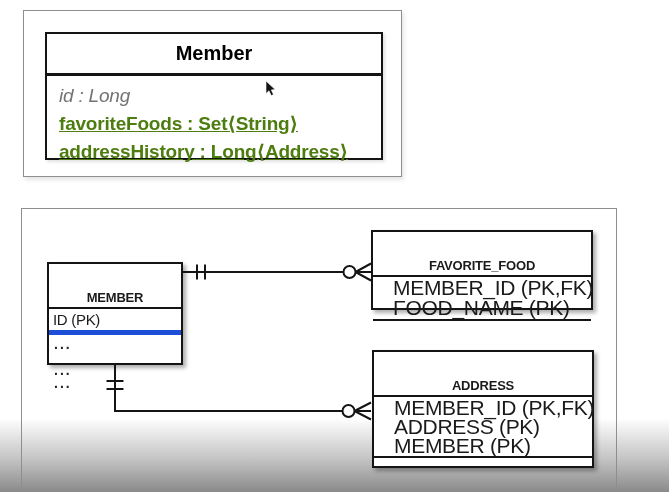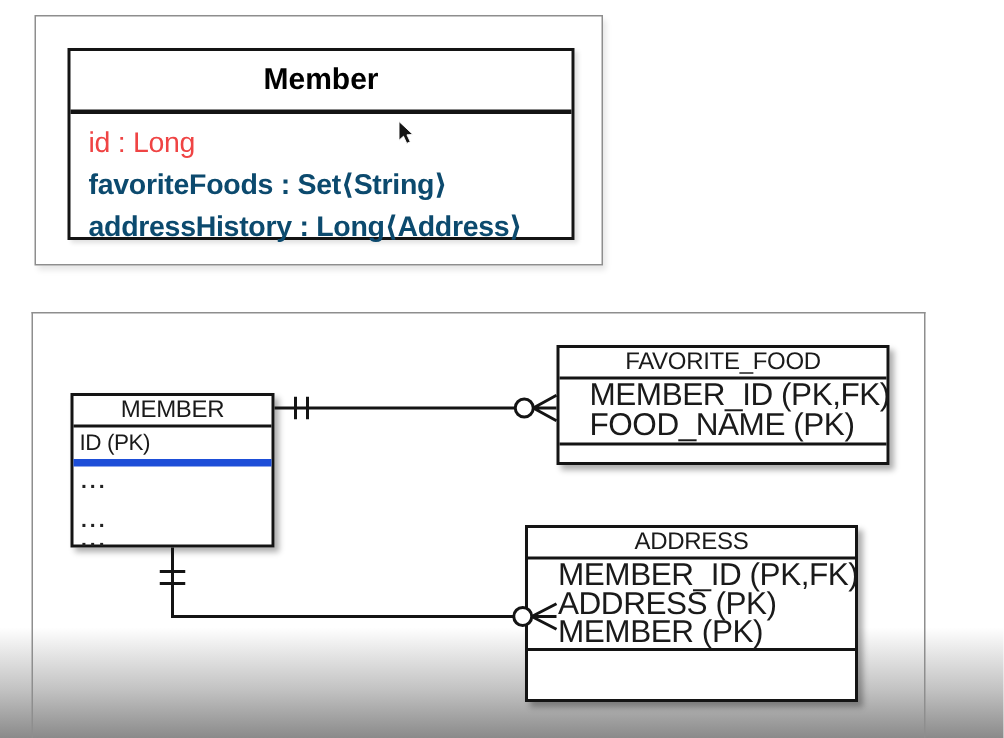--- a/index.html
+++ b/index.html
@@ -13,49 +13,49 @@
   
   .panel{border:1.5px solid #8e8e8e;background:transparent;}
   .panel1{left:23px;top:10px;width:377px;height:165px;background:#fff;
           box-shadow:2px 3px 4px rgba(0,0,0,0.10);}
   .uml-box{left:45px;top:32px;width:334px;height:124px;border:2px solid #141414;background:#fff;
            box-shadow:2px 2px 3px rgba(0,0,0,0.12);}
   .uml-title{height:39px;border-bottom:3px solid #141414;display:flex;align-items:center;
              justify-content:center;font-size:20px;font-weight:bold;color:#000;}
   .uml-attrs{padding:6px 0 0 12px;font-size:19px;line-height:28px;white-space:nowrap;
              letter-spacing:-0.2px;}
-  .attr-muted{color:#ef4444;font-weight:normal;}
-  .attr-bold{color:#0c4a6e;font-weight:bold;}
+  .attr-muted{color:#737373;font-weight:normal;font-style:italic;}
+  .attr-bold{color:#4d7c0f;font-weight:bold;text-decoration:underline;}
 
   
   .panel2{left:21px;top:208px;width:594px;height:284px;border-bottom:none;}
 
   
   .ertable{border:2px solid #141414;background:#fff;box-shadow:3px 3px 4px rgba(0,0,0,0.32);
            color:#1a1a1a;}
-  .er-hd{font-weight:normal;font-size:16px;text-align:center;border-bottom:2px solid #141414;
-         line-height:19px;height:19px;letter-spacing:-0.2px;}
+  .er-hd{font-weight:bold;font-size:13px;text-align:center;border-bottom:2px solid #141414;
+         line-height:19px;height:19px;letter-spacing:-0.2px;margin-top:24px;}
   .er-line{font-size:21px;line-height:19px;padding-left:20px;letter-spacing:-0.3px;
            white-space:nowrap;}
   .er-body{border-bottom:2px solid #141414;padding:1px 0;}
 
   .t-member{left:47px;top:262px;width:132px;height:99px;}
   .t-member .er-row{font-size:15px;line-height:21px;padding-left:4px;border-bottom:5px solid #1d4ed8;
                     letter-spacing:-0.3px;}
   .dots{font-size:14px;font-weight:bold;line-height:13px;letter-spacing:2px;color:#222;
         padding-left:5px;}
   .dots-1{margin-top:3px;margin-bottom:13px;}
   .dots-2{margin-bottom:0;}
   .dots-3{margin-top:0;}
 
   .t-ff{left:371px;top:230px;width:218px;height:76px;}
   .t-ff .er-line{line-height:20px;}
   .t-ff .er-footer{height:14px;}
 
-  .t-addr{left:350px;top:350px;width:218px;height:114px;}
+  .t-addr{left:372px;top:350px;width:218px;height:114px;}
   .t-addr .er-footer{height:14px;}
 
   .connectors{left:0;top:0;pointer-events:none;}
   .cursor{left:265px;top:81px;pointer-events:none;}
 </style>
 </head>
 <body>
 
 <div class="abs panel panel1"></div>
 

